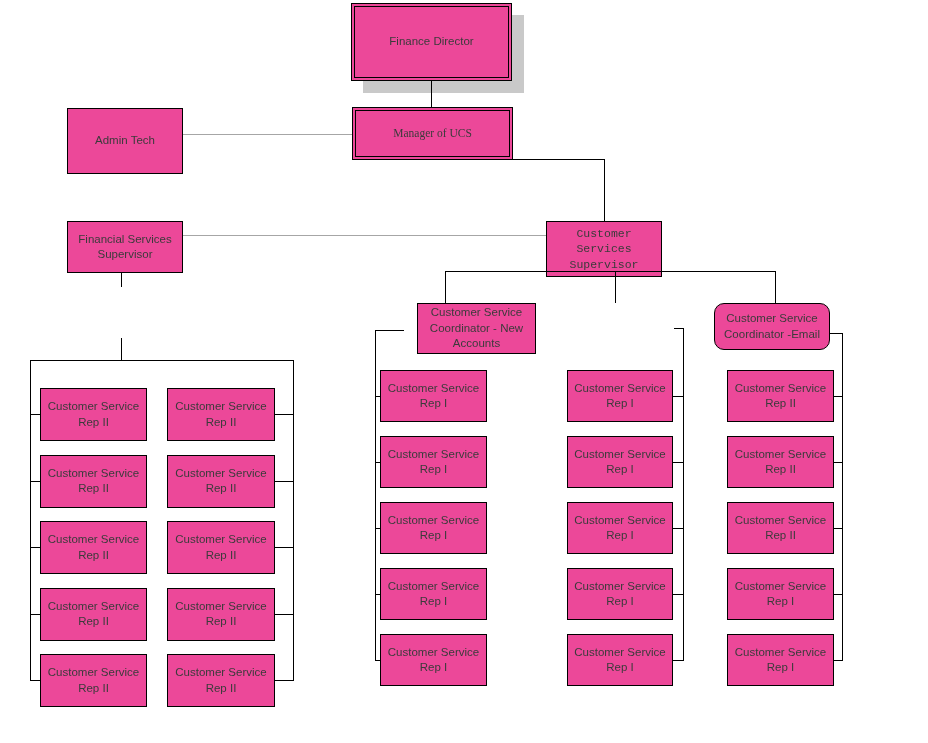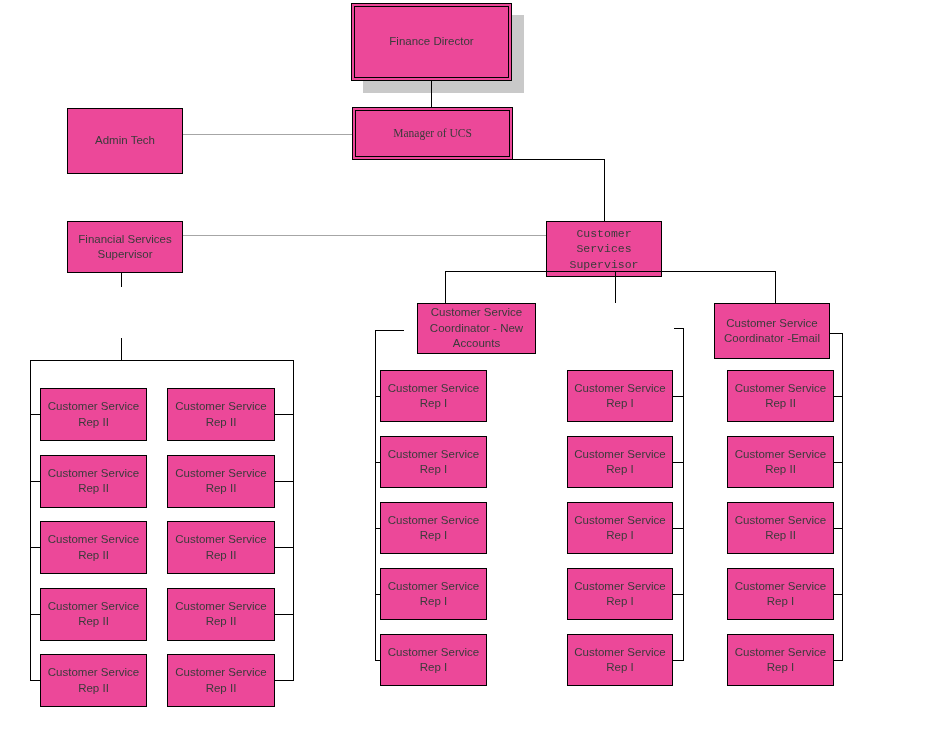--- a/index.html
+++ b/index.html
@@ -56,21 +56,21 @@
 
   <div class="box" style="left:546px;top:221px;width:116px;height:56px;font-family:Liberation Mono, monospace;">
     <span>Customer Services Supervisor</span>
   </div>
 
   <div class="box" style="left:384px;top:303px;width:119px;height:51px;margin-left:33px;">
     <span>Customer Service Coordinator - New Accounts</span>
   </div>
 
 
-  <div class="box" style="left:714px;top:303px;width:116px;height:56px;">
+  <div class="box" style="left:714px;top:303px;width:116px;height:47px;border-radius:10px;">
     <span>Customer Service Coordinator -Email</span>
   </div>
 
   <div class="repcol" style="left:40px;top:388px;--w:107px;--h:53px;--gap:13.5px;">
       <div class="box">
       <span>Customer Service Rep II</span>
     </div>
       <div class="box">
       <span>Customer Service Rep II</span>
     </div>

